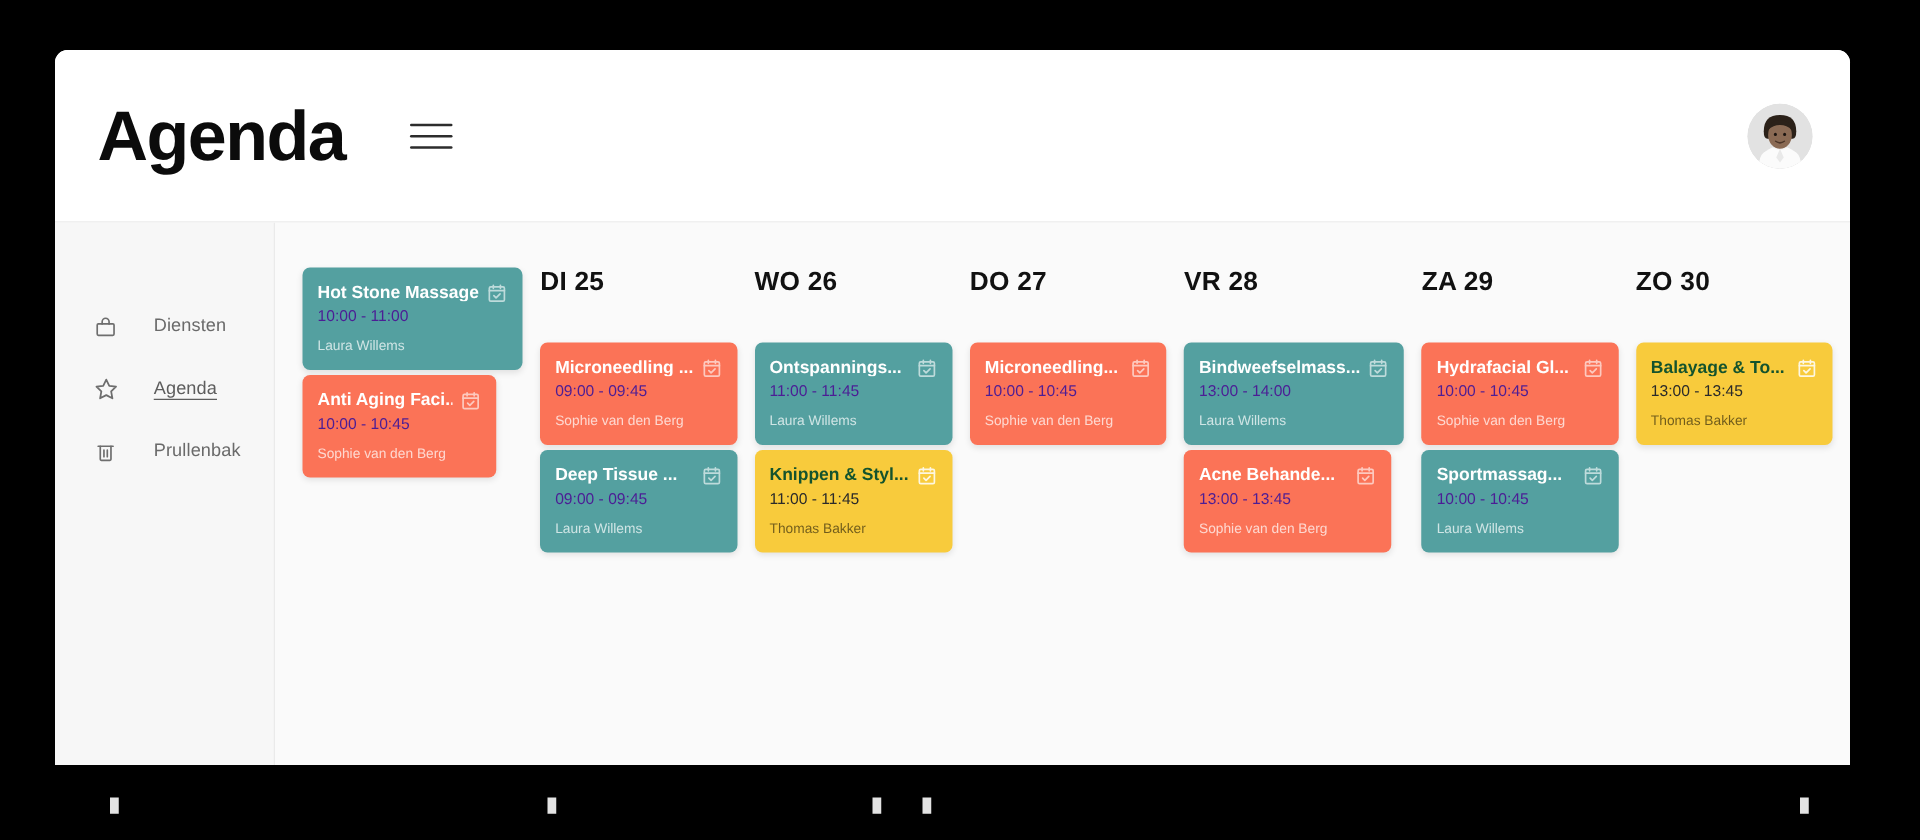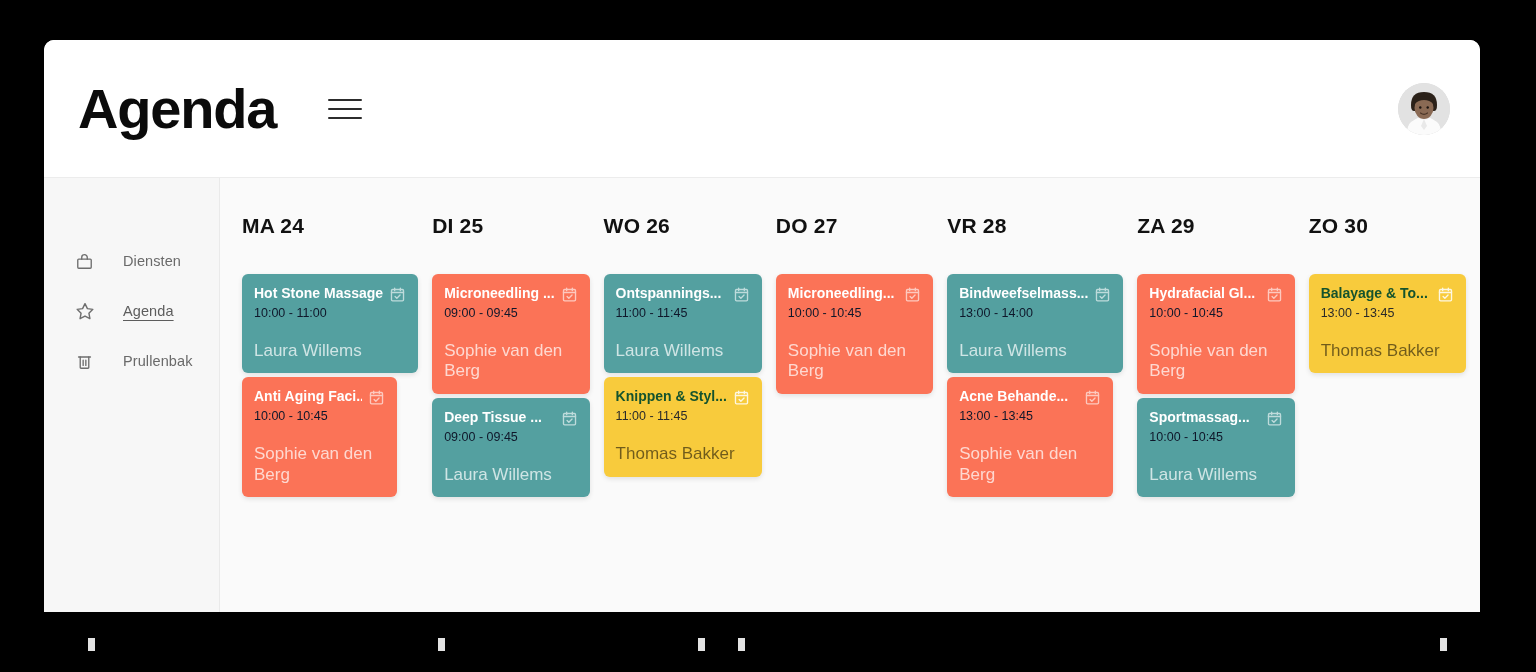--- a/index.html
+++ b/index.html
@@ -194,30 +194,30 @@
     height: 17px;
     margin-top: 1px;
     opacity: 0.62;
     color: #ffffff;
   }
   .event-card.yellow .event-icon { color: #ffffff; opacity: 0.85; }
   .event-icon svg { display: block; }
 
   .event-time {
     font-size: 12.5px;
-    color: #0f172a;
+    color: #4c1d95;
     margin-top: 3px;
     line-height: 1.2;
   }
   .event-card.yellow .event-time { color: #2a2a2a; }
 
   .event-person {
-    font-size: 17px;
+    font-size: 11px;
     color: rgba(255,255,255,0.72);
-    margin-top: 20px;
+    margin-top: 10px;
     line-height: 1.2;
   }
   .event-card.yellow .event-person { color: rgba(0,0,0,0.55); }
 
   
   .w-full { width: 100%; }
   .w-nar  { width: 88%; }
   .w-mid  { width: 94%; }
 
   
@@ -300,21 +300,20 @@
             </svg>
           </span>
           <span class="sidebar-label">Prullenbak</span>
         </div>
 
       </div>
 
       <div id="calendar">
         <div id="calendar-grid">
             <div class="day-column">
-              <div class="day-header">MA 24</div>
               <div class="events">
                 <div class="event-card teal w-full">
                   <div class="event-top">
                     <div class="event-title">Hot Stone Massage</div>
                     <span class="event-icon">
                       <svg width="17" height="17" viewBox="0 0 24 24" fill="none" stroke="currentColor" stroke-width="1.9" stroke-linecap="round" stroke-linejoin="round">
                         <rect x="3.5" y="5" width="17" height="16" rx="1.6"></rect>
                         <path d="M3.5 9.2h17"></path>
                         <path d="M8 3.2v3.4M16 3.2v3.4"></path>
                         <path d="M8.6 14.8l2.5 2.6 4.5-4.6"></path>

